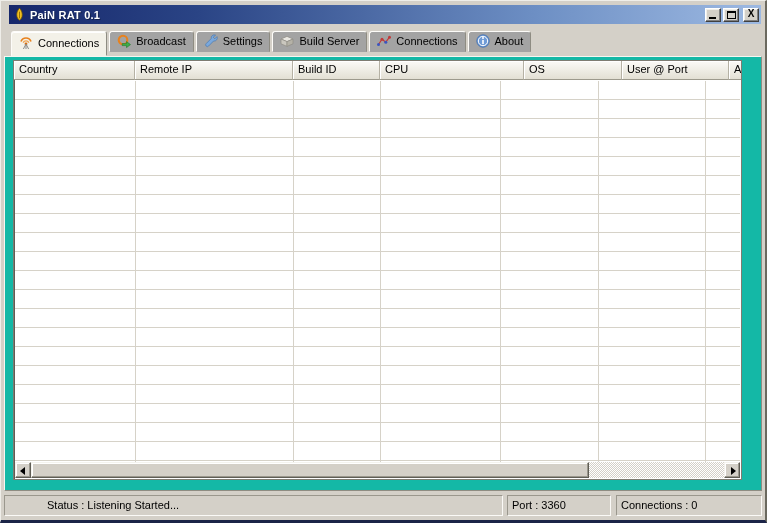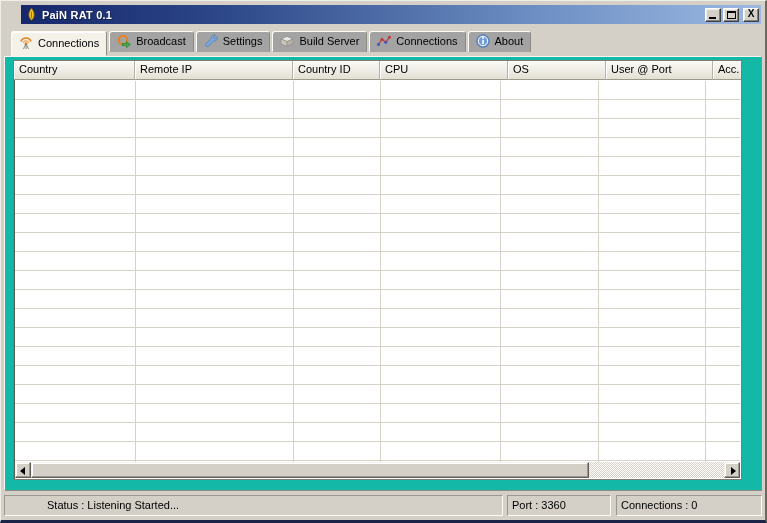--- a/index.html
+++ b/index.html
@@ -7,21 +7,21 @@
   .screen{
     position:relative;width:767px;height:523px;
     background:#d4d0c8;
     font-family:"Liberation Sans",sans-serif;font-size:11px;color:#000;
     border-top:1px solid #efeee9;border-left:1px solid #efeee9;
     border-right:2px solid #6b695f;border-bottom:3px solid #1b2447;
     overflow:hidden;
   }
   
   .titlebar{
-    position:absolute;left:20px;top:4px;right:4px;height:19px;
+    position:absolute;left:8px;top:4px;right:4px;height:19px;
     background:linear-gradient(to right,#16276b 0%,#2a4485 25%,#6d8fc4 70%,#9db9e2 100%);
     display:flex;align-items:center;padding:0 2px;
   }
   .app-icon{width:15px;height:15px;margin:0 3px 0 1px;flex:0 0 auto;}
   .title-text{color:#fff;font-weight:bold;font-size:11px;letter-spacing:.2px;flex:1 1 auto;
     white-space:nowrap;overflow:hidden;text-shadow:1px 1px 0 rgba(0,0,0,.35);}
   .winbtns{display:flex;gap:2px;align-items:center;}
   .winbtn{
     width:16px;height:14px;background:#d4d0c8;position:relative;
     border:1px solid;border-color:#ffffff #404040 #404040 #ffffff;
@@ -200,22 +200,22 @@
       <span>About</span>
     </div>
 
   </div>
 
   <div class="page">
     <div class="listview">
       <div class="lv-header">
         <div class="hcell" style="width: 121px;">Country</div>
         <div class="hcell" style="width: 158px;">Remote IP</div>
-        <div class="hcell" style="width: 87px;">Country ID</div>
-        <div class="hcell" style="width: 128px;">CPU</div>
+        <div class="hcell" style="width: 87px;">Build ID</div>
+        <div class="hcell" style="width: 144px;">CPU</div>
         <div class="hcell" style="width: 98px;">OS</div>
         <div class="hcell" style="width: 107px;">User @ Port</div>
         <div class="hcell" style="width: 36px;">Acc. Typ</div>
       </div>
       <div class="lv-body" id="grid-body">
           <div class="grow">
             <div class="gcell" style="width: 121px;"></div>
             <div class="gcell" style="width: 158px;"></div>
             <div class="gcell" style="width: 87px;"></div>
             <div class="gcell" style="width: 120px;"></div>

